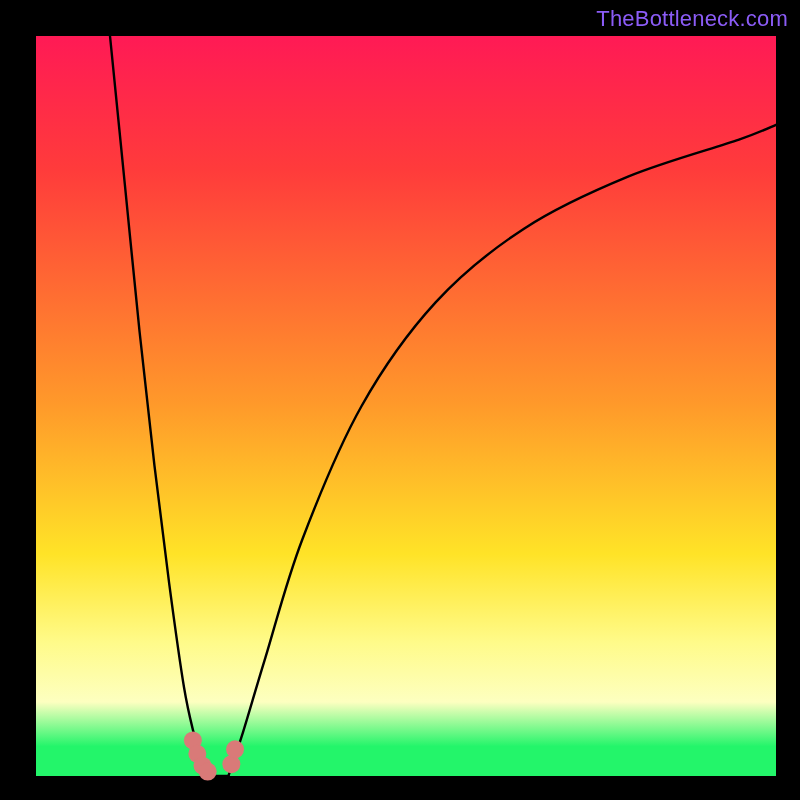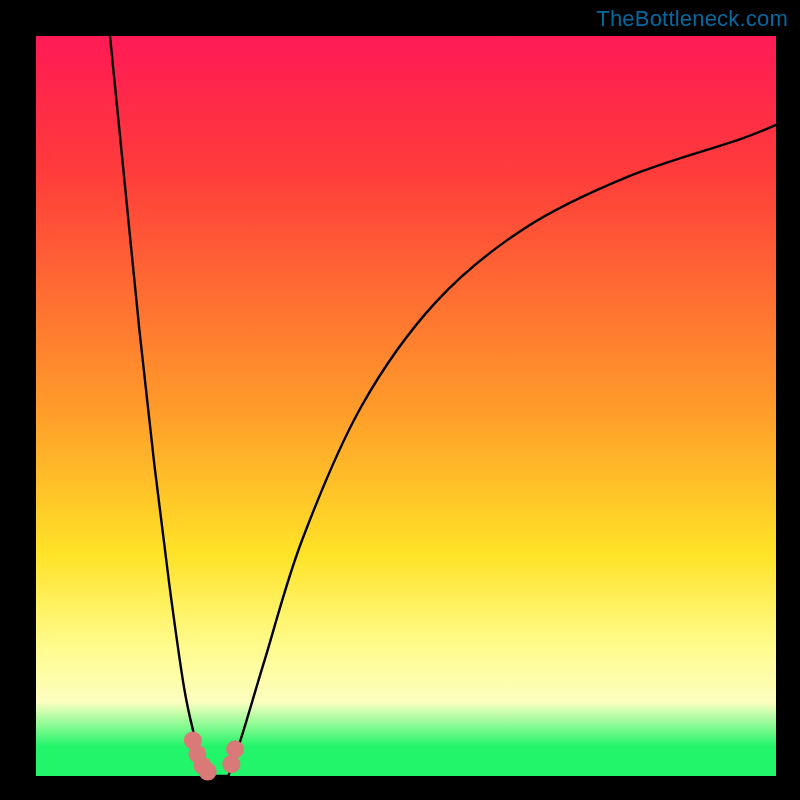--- a/index.html
+++ b/index.html
@@ -35,21 +35,21 @@
       var(--c-paleyellow) 82%,
       var(--c-paleyellow2) 90%,
       var(--c-green) 96%,
       var(--c-green) 100%
     );
   }
   .watermark {
     position: absolute;
     top: 6px;
     right: 12px;
-    color: #0369a1;
+    color: #8b5cf6;
     font-size: 22px;
     letter-spacing: 0.2px;
     user-select: none;
   }
   svg.curves {
     position: absolute;
     left: 0;
     top: 0;
     width: 740px;
     height: 740px;

